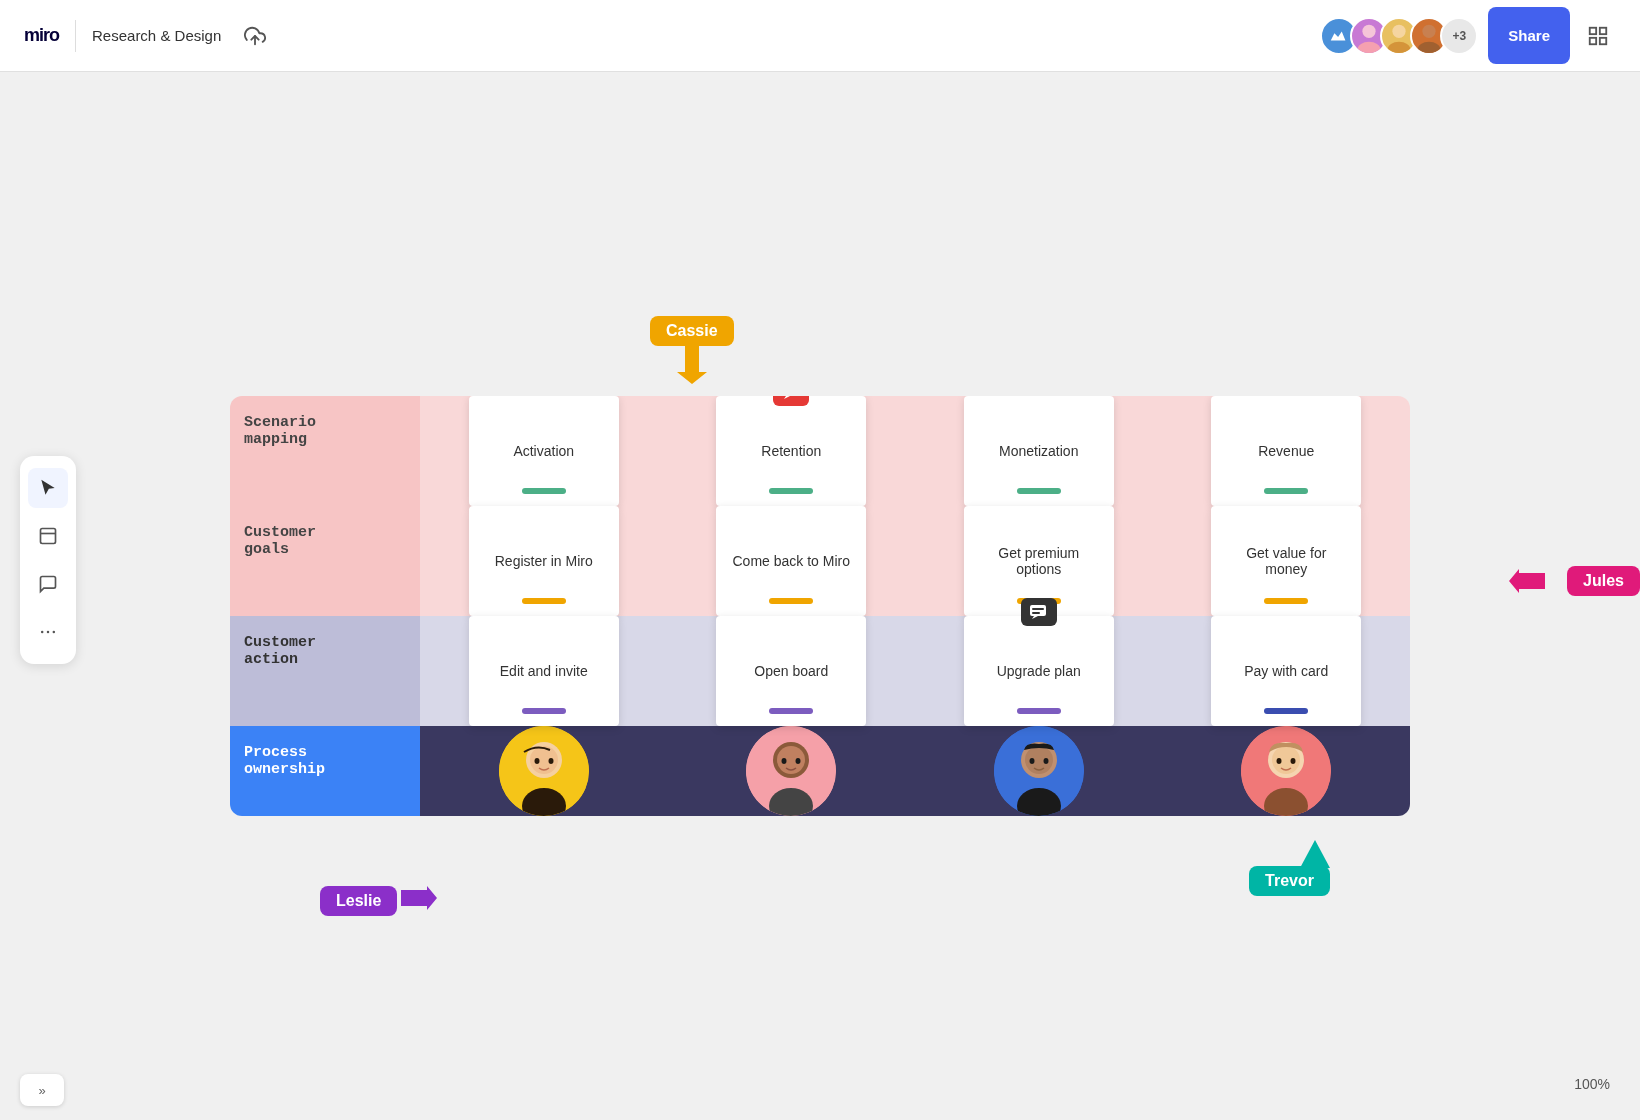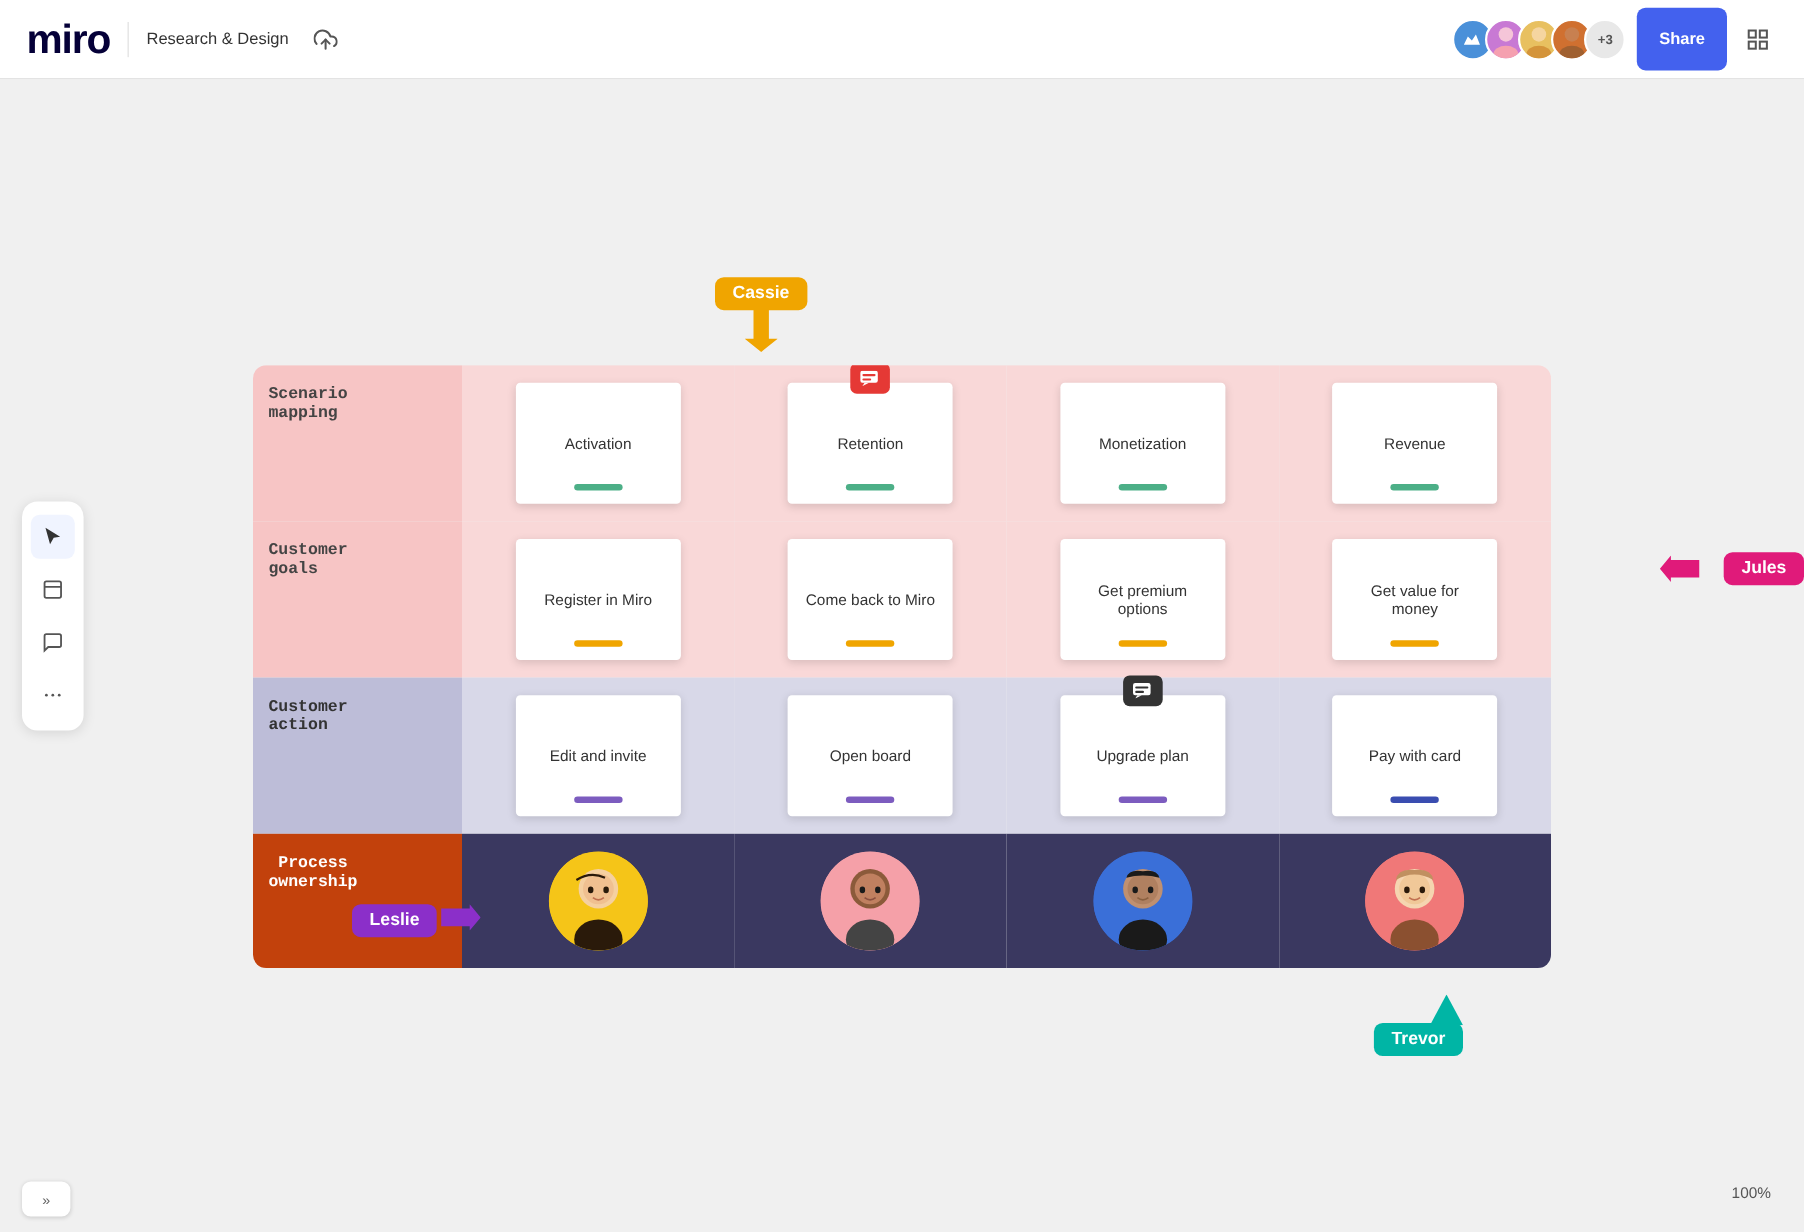--- a/index.html
+++ b/index.html
@@ -19,21 +19,21 @@
       height: 72px;
       background: #fff;
       border-bottom: 1px solid #e0e0e0;
       display: flex;
       align-items: center;
       padding: 0 24px;
       gap: 16px;
       z-index: 100;
     }
     .logo {
-      font-size: 37px;
+      font-size: 18px;
       font-weight: 900;
       color: #050038;
       letter-spacing: -1px;
     }
     .divider-v {
       width: 1px;
       height: 32px;
       background: #ddd;
     }
     .board-title {
@@ -170,25 +170,24 @@
       display: flex;
       align-items: flex-start;
       padding: 18px 14px;
       font-family: 'Courier New', monospace;
       font-size: 15px;
       font-weight: 600;
     }
     .row-header.scenario { background: #f7c5c5; color: #444; }
     .row-header.customer-goals { background: #f7c5c5; color: #444; }
     .row-header.customer-action { background: #bdbdd8; color: #333; }
-    .row-header.process { background: #c2410c; color: #fff; text-align: center; }
+    .row-header.process { background: #3b82f6; color: #fff; }
 
     
     .cell {
-      padding: 16px;
       display: flex;
       align-items: center;
       justify-content: center;
     }
     .cell.scenario-row { background: #f9d8d8; }
     .cell.goals-row { background: #f9d8d8; }
     .cell.action-row { background: #d8d8e8; }
     .cell.process-row { background: #3a3860; }
 
     

